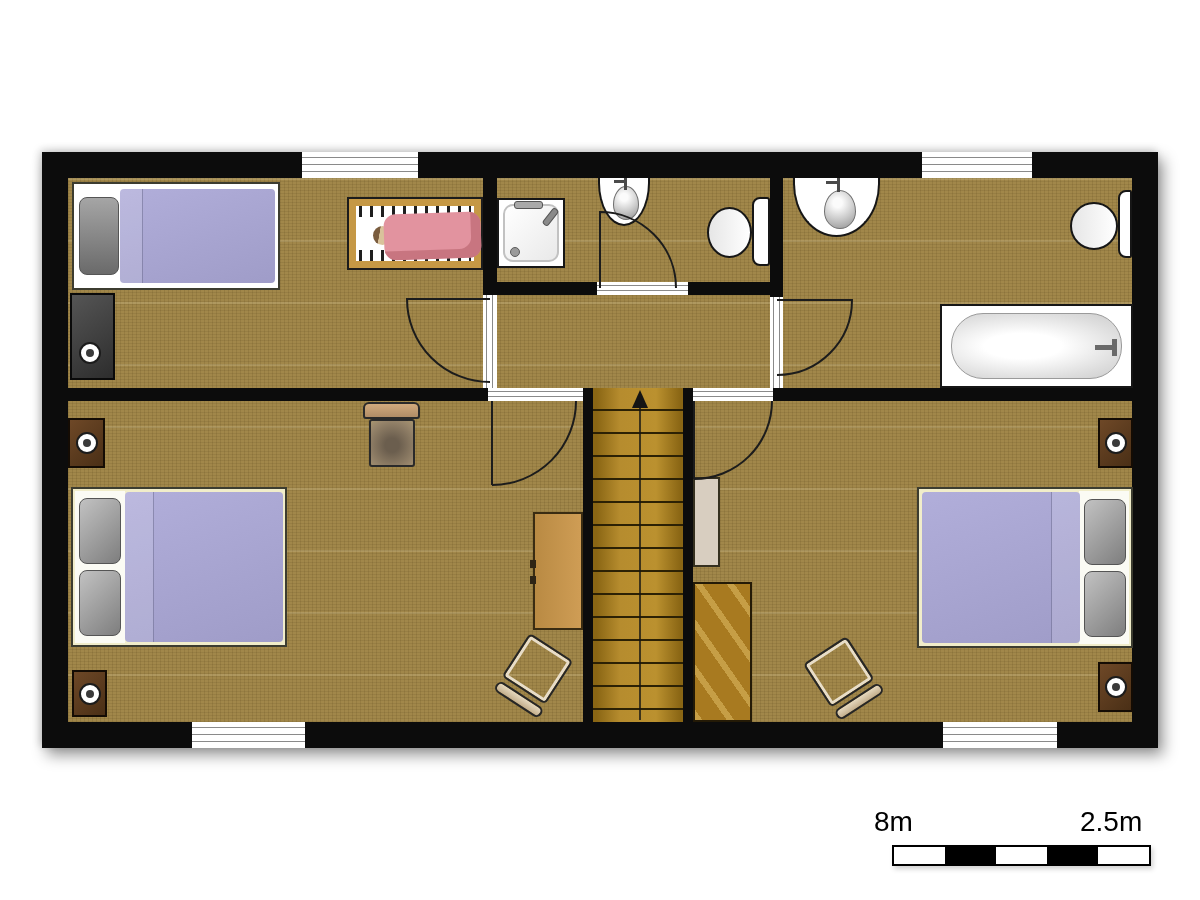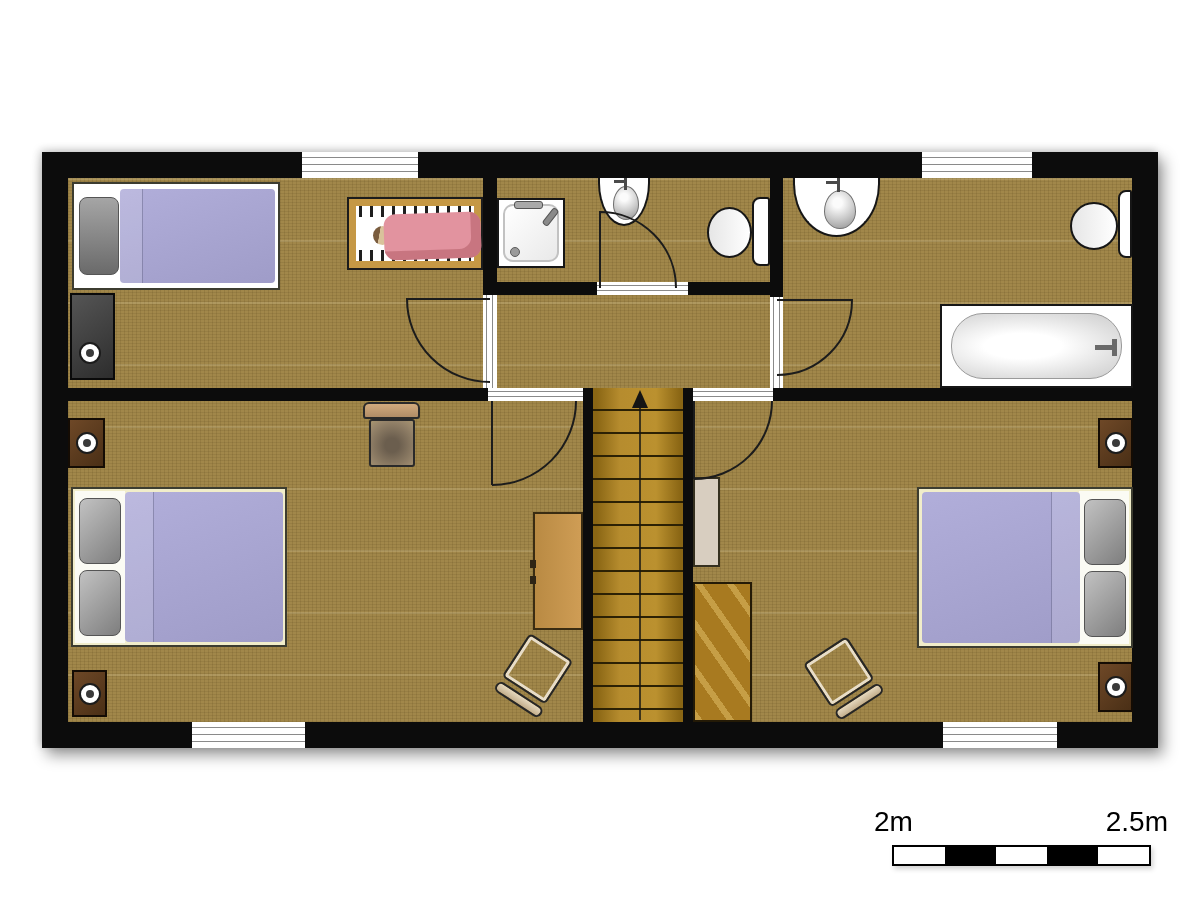--- a/index.html
+++ b/index.html
@@ -180,21 +180,21 @@
       <path d="M558,136 V60 A76,76 0 0 1 634,136"></path>
       <path d="M735,148 H810 A75,75 0 0 1 735,223"></path>
       <path d="M450,249 V333 M534,249 A84,84 0 0 1 450,333"></path>
       <path d="M652,249 V327 M730,249 A78,78 0 0 1 652,327"></path>
     </g>
     <path d="M598,238 L606,256 L590,256 Z" fill="#141414"></path>
     <line x1="598" y1="256" x2="598" y2="568" stroke="#141414" stroke-width="1.5"></line>
   </svg>
 </div>
 
-<div class="abs" style="left:874px;top:806px;font-size:28px;color:#000;">2m</div>
-<div class="abs" style="left:1080px;top:806px;width:88px;text-align:right;font-size:28px;color:#000;">2.5m</div>
+<div class="abs" style="left:874px;top:806px;font-size:28px;color:#000;">8m</div>
+<div class="abs" style="left:1080px;top:806px;width:88px;font-size:28px;color:#000;">2.5m</div>
 <div class="abs" style="left:892px;top:845px;width:255px;height:17px;border:2px solid #000;display:flex;box-shadow:2px 3px 5px rgba(0,0,0,.18);">
   <div style="flex:1;background:#ffffff;"></div>
   <div style="flex:1;background:#000000;"></div>
   <div style="flex:1;background:#ffffff;"></div>
   <div style="flex:1;background:#000000;"></div>
   <div style="flex:1;background:#ffffff;"></div>
 </div>
 
 </body></html>

